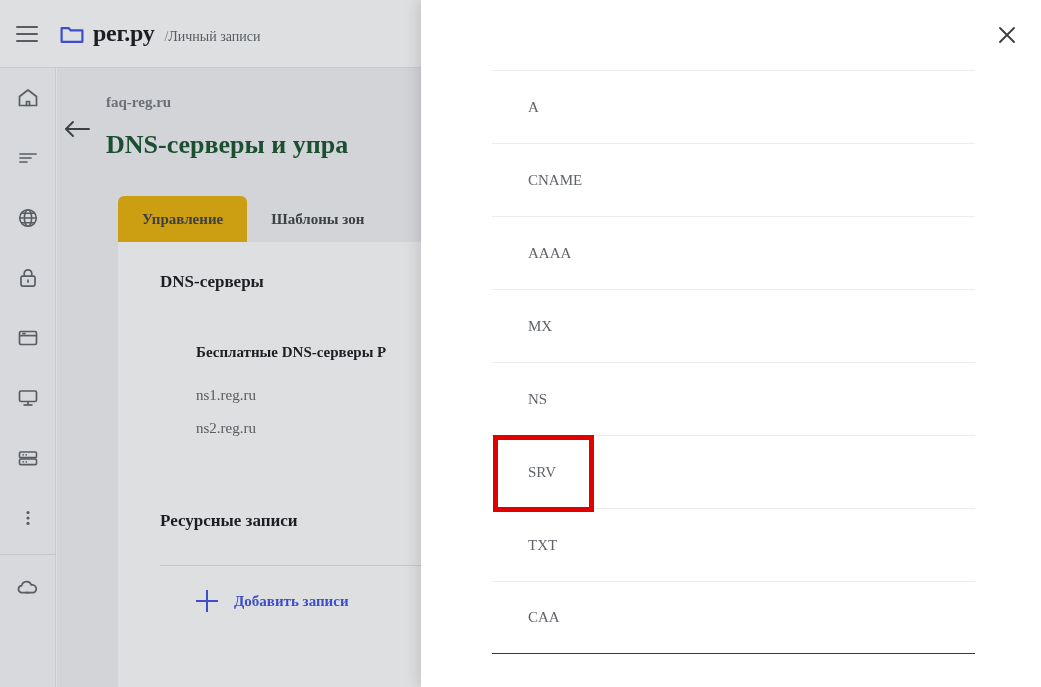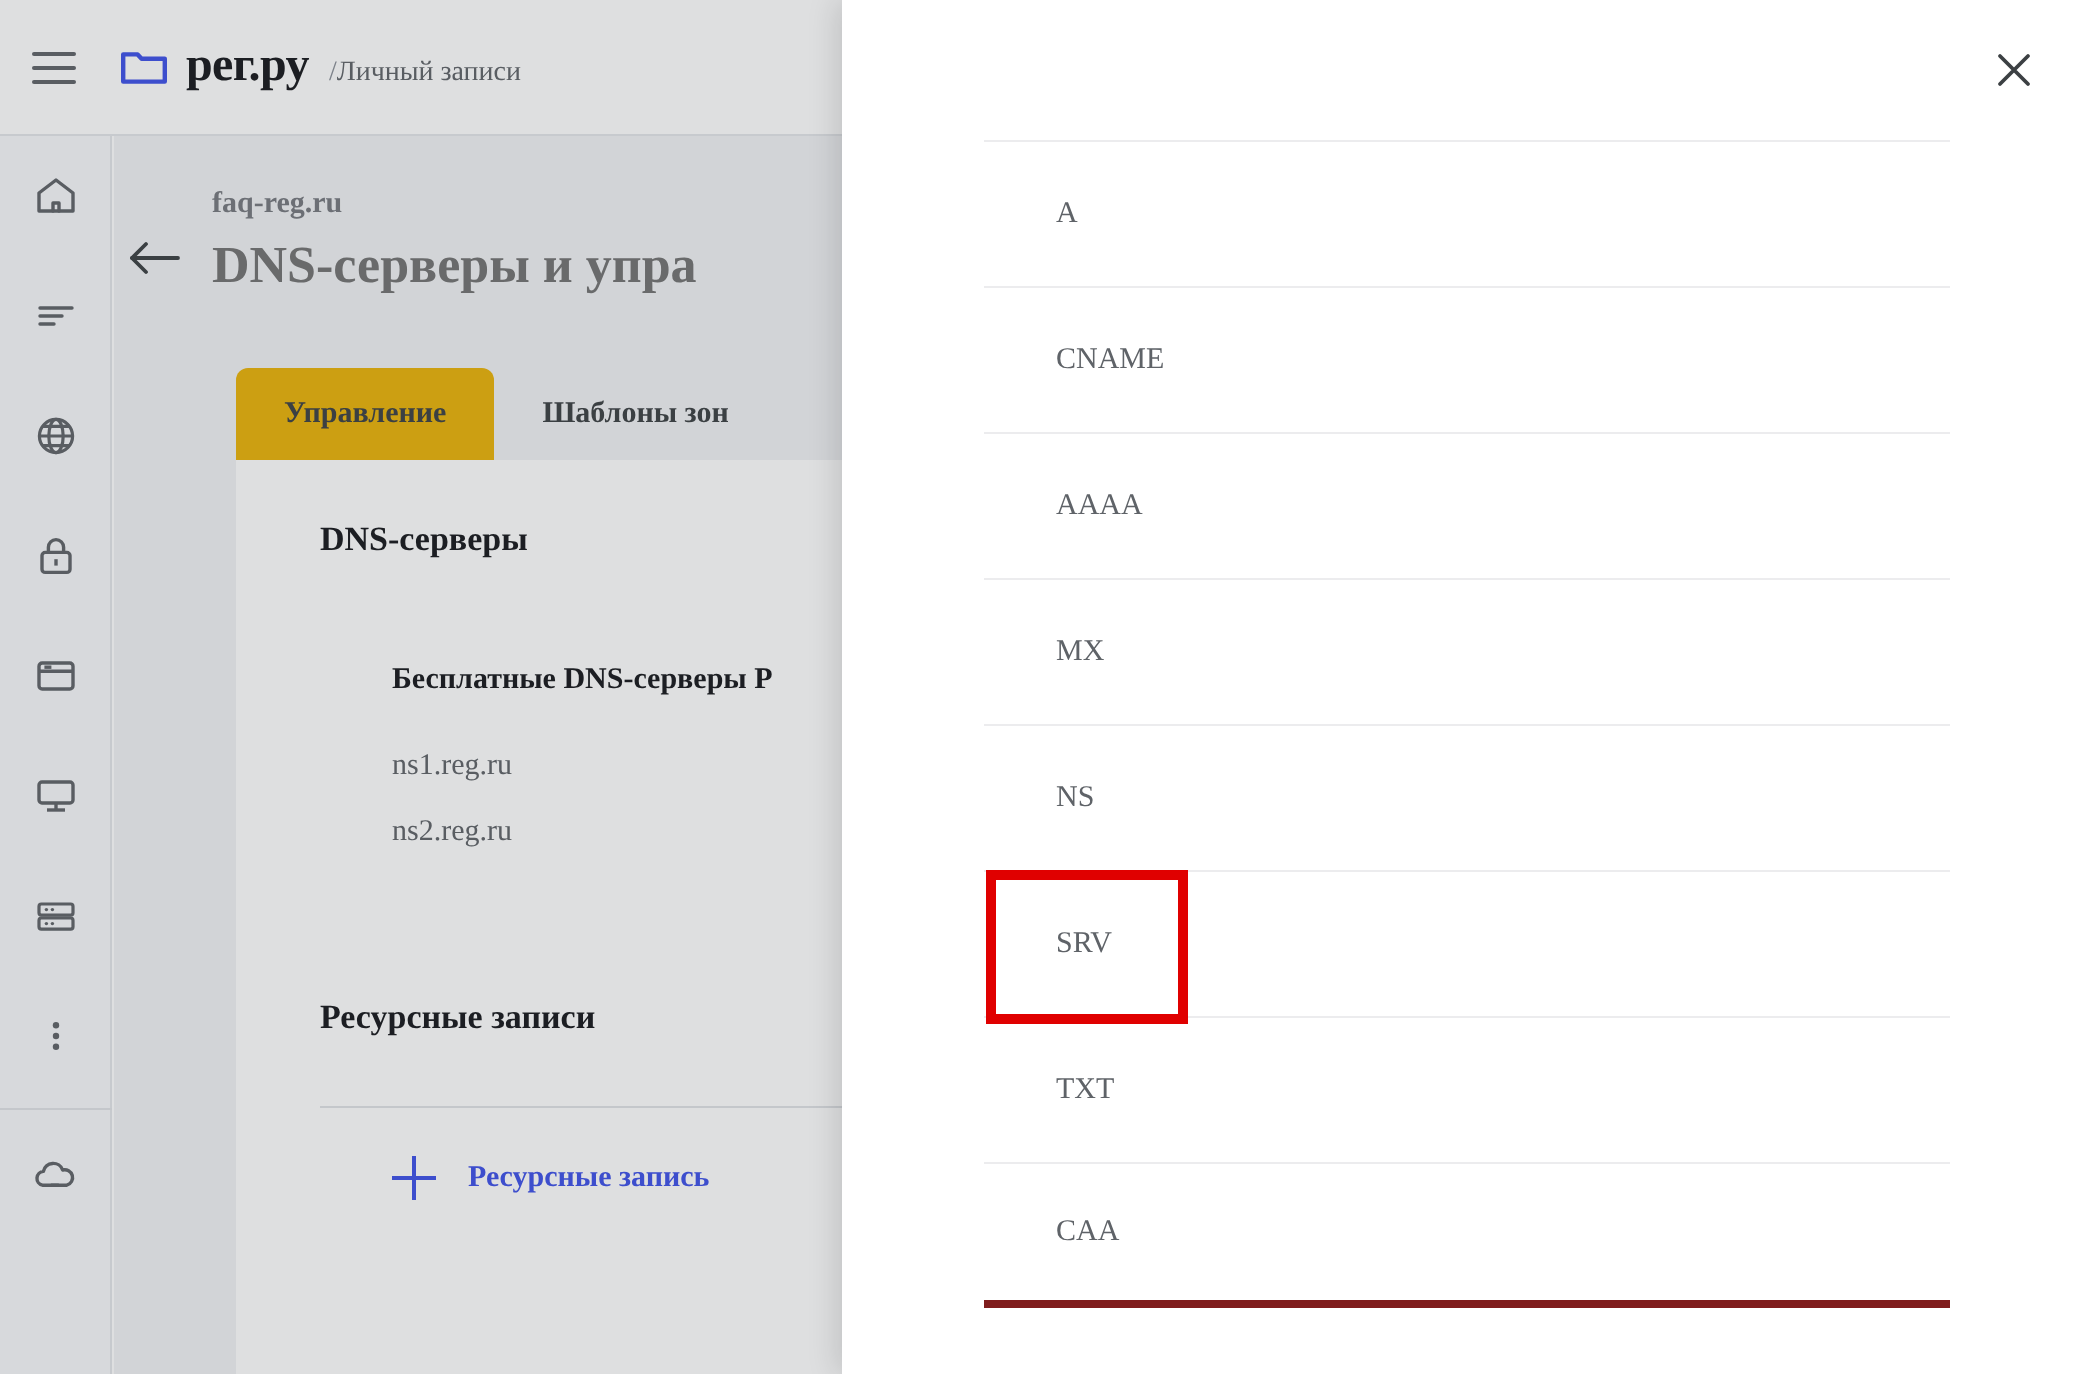--- a/index.html
+++ b/index.html
@@ -64,22 +64,22 @@
   }
   .page-head { padding-top: 24px; display: flex; align-items: flex-start; }
   .back-arrow {
     width: 30px; height: 30px; margin-right: 14px; margin-top: 22px; margin-left: -56px;
     display: flex; align-items: center; justify-content: center; cursor: pointer;
   }
   .crumb-domain {
     font-size: 15px; color: #76797f; font-weight: bold; line-height: 20px;
   }
   .page-title {
-    font-size: 26px; font-weight: bold; color: #737373;
-    line-height: 34px; margin-top: 4px; white-space: nowrap;
+    font-size: 26px; font-weight: bold; color: #14532d;
+    line-height: 34px; margin-top: 16px; white-space: nowrap;
   }
 
   .tabs { display: flex; margin-top: 34px; }
   .tab {
     height: 46px; padding: 0 24px;
     display: flex; align-items: center;
     font-size: 15px; font-weight: bold; color: #3c4043;
     background: transparent; cursor: pointer;
     border-top-left-radius: 6px; border-top-right-radius: 6px;
   }
@@ -131,21 +131,21 @@
   }
   .opt-list { padding: 0 66px 0 71px; }
   .opt {
     height: 73px;
     display: flex; align-items: center;
     border-top: 1px solid #ececee;
     font-size: 15px; color: #5f6368;
     padding-left: 36px;
     cursor: pointer;
   }
-  .opt:last-child { border-bottom: 4px solid #7f1d1d; }
+  .opt:last-child { border-bottom: 1px solid #7f1d1d; }
 
   
   .annot {
     position: absolute;
     left: 493px; top: 435px; width: 101px; height: 77px;
     border: 5px solid #e00000;
     pointer-events: none;
   }
 </style>
 </head>
@@ -280,21 +280,21 @@
         <div class="section-title">DNS-серверы</div>
         <div class="sub-title">Бесплатные DNS-серверы Р</div>
         <div class="ns-row first">ns1.reg.ru</div>
         <div class="ns-row second">ns2.reg.ru</div>
 
         <div class="section-title records">Ресурсные записи</div>
         <div class="hr"></div>
 
         <div class="add-record">
           <span class="plus"></span>
-          <span class="add-record-label">Ресурсные запись</span>
+          <span class="add-record-label">Добавить записи</span>
         </div>
       </div>
     </div>
   </div>
 
   <div class="scrim"></div>
 
   <div class="panel">
     <div class="panel-head">
       <div class="close-btn">

